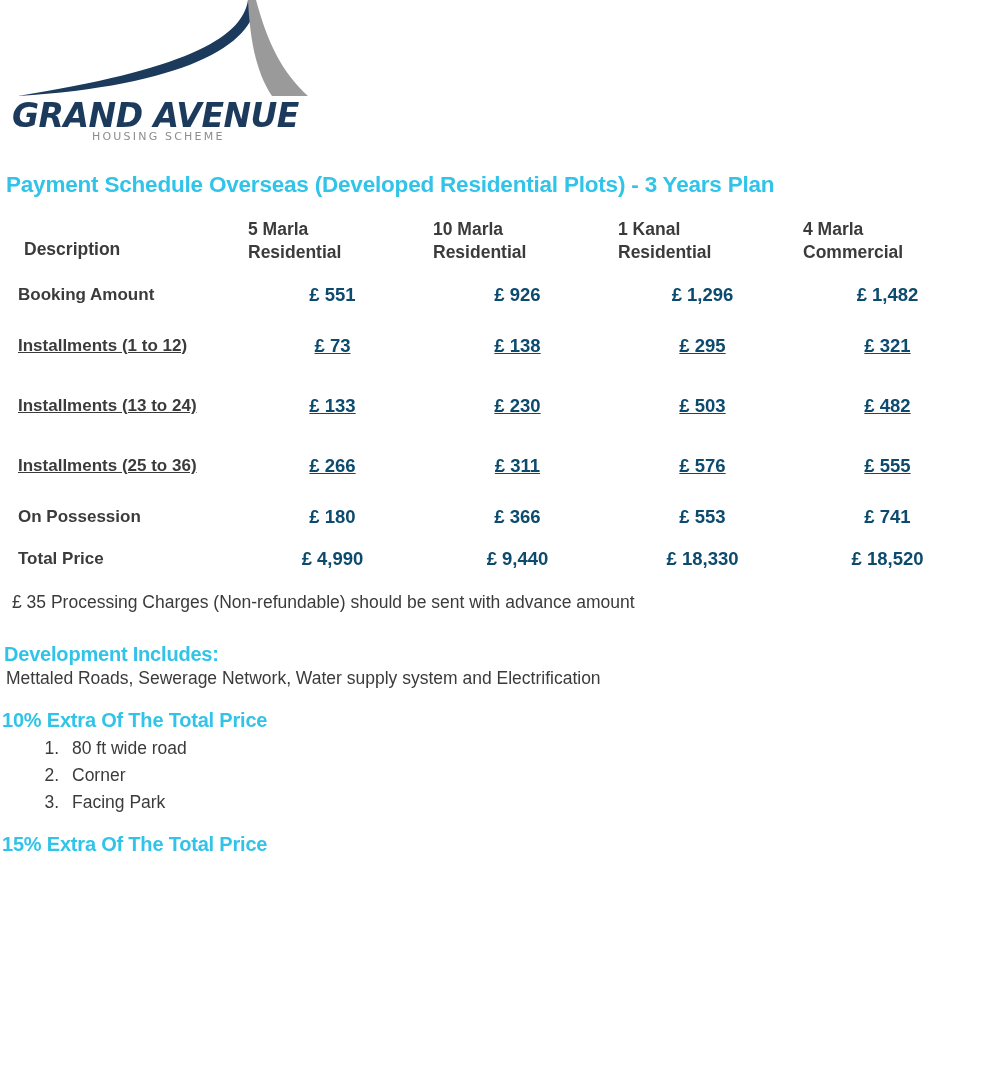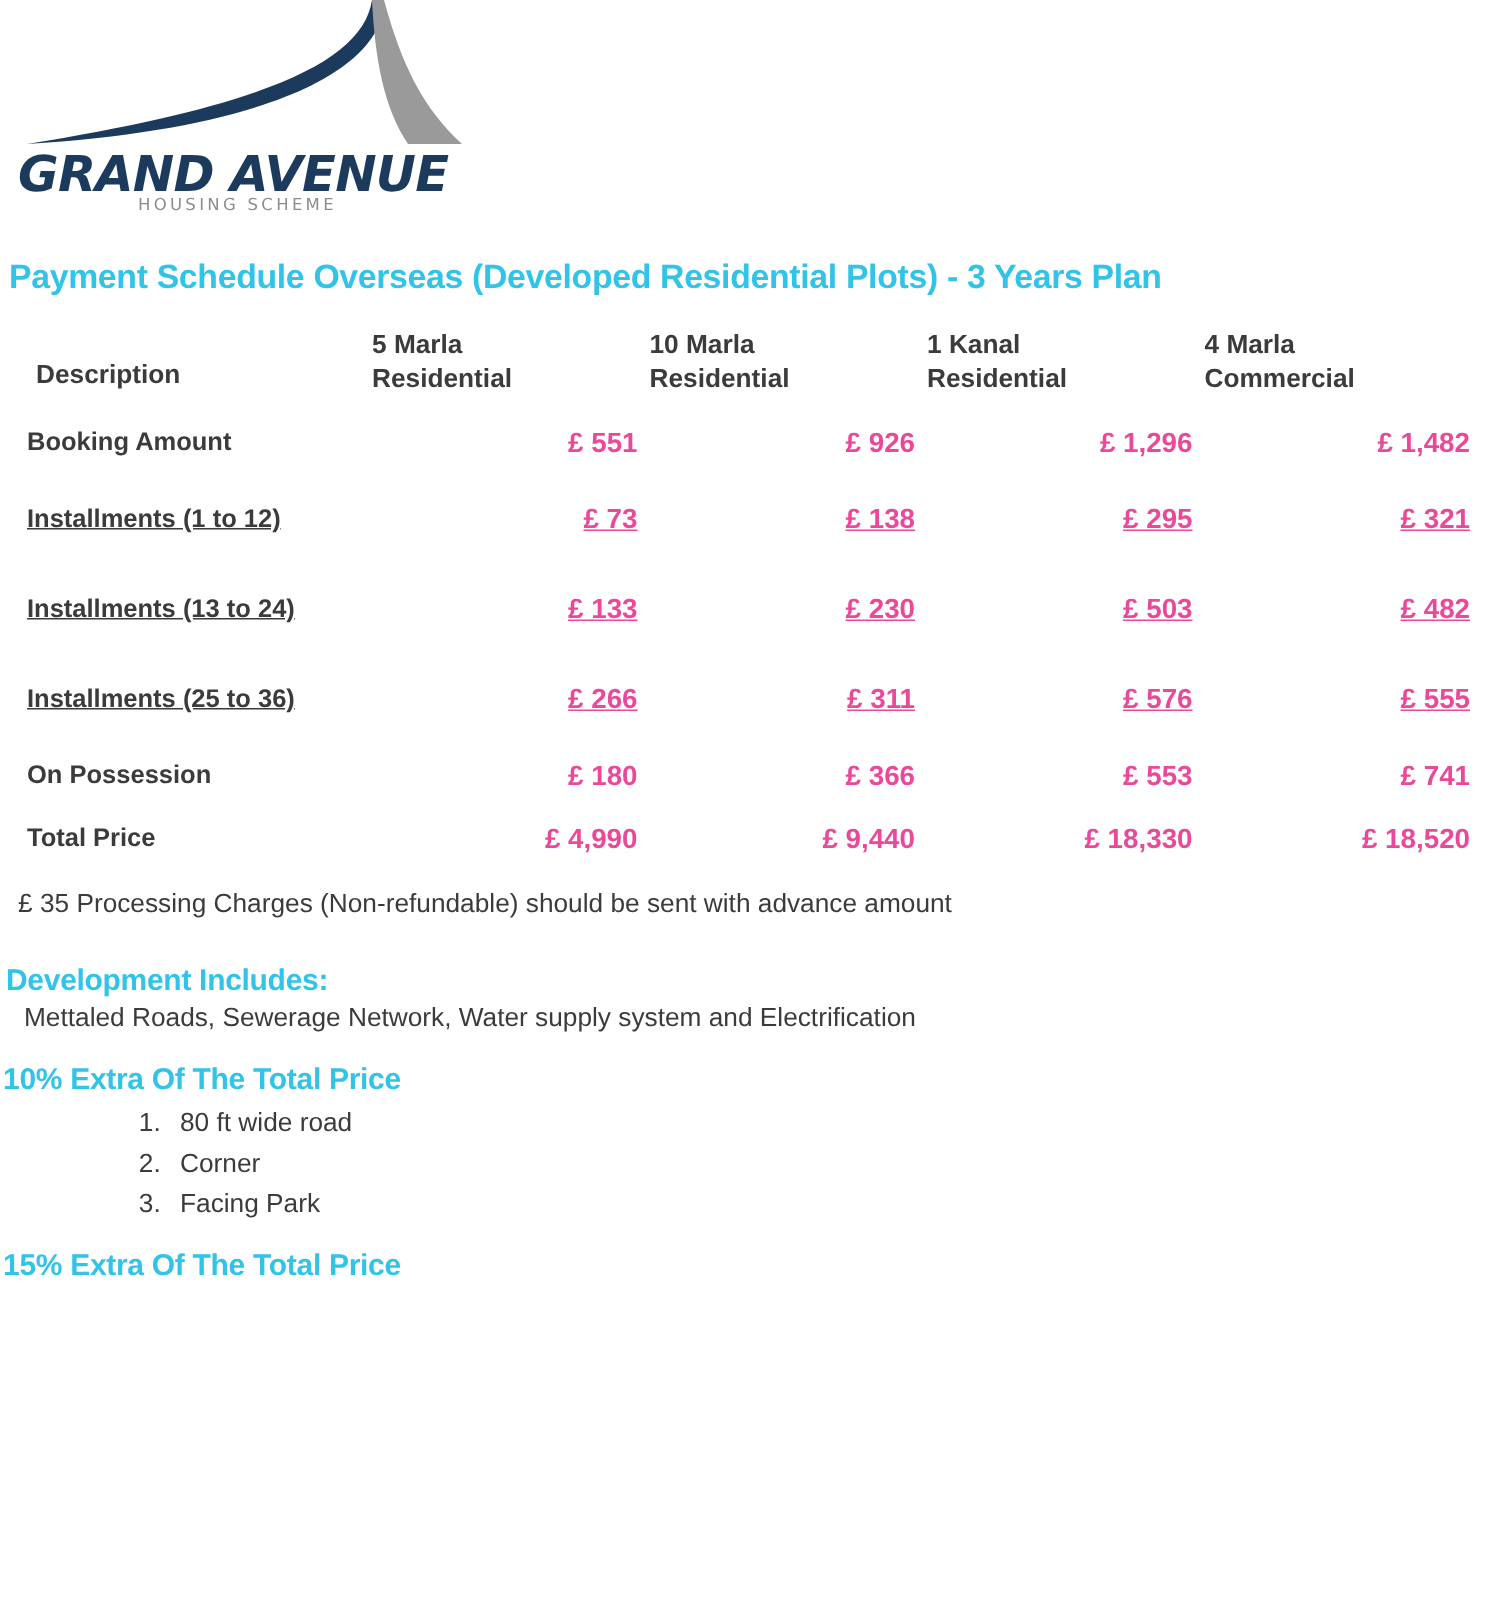--- a/index.html
+++ b/index.html
@@ -107,47 +107,47 @@
   td.desc {
     font-size: 17px;
     font-weight: bold;
     color: #3b3b3b;
     padding: 6px 8px 6px 6px;
     line-height: 1.25;
   }
   td.amount {
     font-size: 18.5px;
     font-weight: bold;
-    color: #ec4899;
-    text-align: right;
+    color: #0c4a6e;
+    text-align: center;
     padding: 6px 10px 6px 0;
     white-space: nowrap;
   }
   tr.row-tall td { height: 60px; text-decoration: underline; }
   tr.row-short td { height: 42px; }
 
   
   .proc-note {
     font-size: 17.5px;
     color: #3b3b3b;
     margin: 12px 0 0 12px;
   }
   .proc-note .amt { font-weight: normal; margin-top: 36px; }
 
   .dev-block { margin: 30px 0 0 2px; }
   .dev-text {
     font-size: 17.5px;
     color: #3b3b3b;
-    margin: 0 0 0 14px;
+    margin: 0 0 0 4px;
   }
 
   .extra-block { margin-top: 20px; }
   ol.extras {
     margin: 6px 0 0 0;
-    padding-left: 112px;
+    padding-left: 64px;
     font-size: 17.5px;
     color: #3b3b3b;
   }
   ol.extras li {
     margin: 0 0 6px 0;
     padding-left: 8px;
     line-height: 1.2;
   }
 </style>
 </head>

